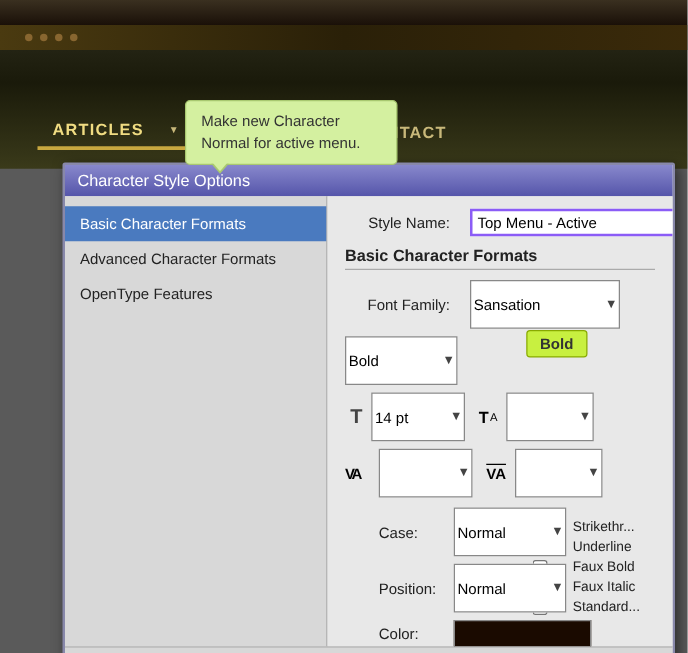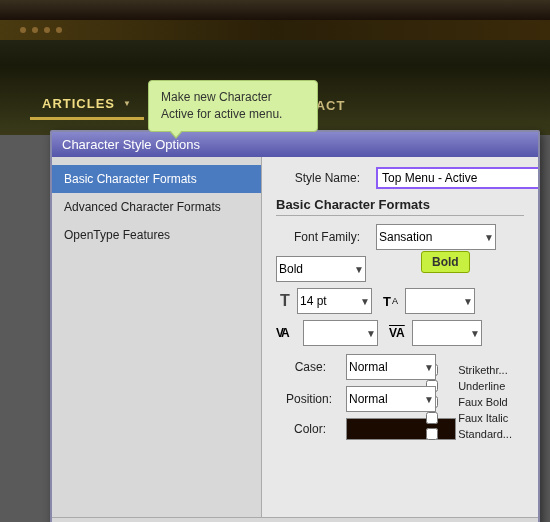--- a/index.html
+++ b/index.html
@@ -32,21 +32,21 @@
     .nav-item {
       color: #c8b87a;
       font-weight: bold;
       font-size: 13px;
       letter-spacing: 1px;
       padding: 6px 12px;
       cursor: pointer;
       text-decoration: none;
       display: flex;
       align-items: center;
-      gap: 8px;
+      gap: 20px;
     }
     .nav-item.active {
       color: #f0dc82;
       border-bottom: 3px solid #c8a840;
     }
     .nav-item .arrow {
       font-size: 8px;
       color: #c8b87a;
     }
 
@@ -179,21 +179,21 @@
       position: relative;
       display: inline-flex;
       align-items: center;
     }
     .dropdown-wrapper select {
       padding-right: 20px;
       appearance: none;
       -webkit-appearance: none;
       background: white;
       border: 1px solid #888;
-      height: 26px;
+      height: 39px;
       font-size: 12px;
       cursor: pointer;
     }
     .dropdown-arrow {
       position: absolute;
       right: 2px;
       pointer-events: none;
       font-size: 10px;
       color: #444;
     }
@@ -237,24 +237,24 @@
 
     
     .case-row, .position-row, .color-row {
       display: flex;
       align-items: center;
       margin-bottom: 6px;
       padding-left: 10px;
     }
     .case-label {
       width: 60px;
-      text-align: right;
       padding-right: 20px;
       font-size: 12px;
       color: #222;
+      margin-left: 17px;
     }
 
     
     .checkboxes-panel {
       position: absolute;
       right: 12px;
       top: 10px;
       display: flex;
       flex-direction: column;
       gap: 4px;
@@ -364,21 +364,21 @@
     <div class="dot"></div>
     <div class="dot"></div>
   </div>
   <div class="nav-inner">
     <a class="nav-item active">
       <span>ARTICLES</span>
       <span class="arrow">▼</span>
     </a>
 
     <div class="tooltip">
-      <span>Make new Character Active for active menu.</span>
+      <span>Make new Character Normal for active menu.</span>
     </div>
 
     <div class="nav-right">
       <a class="nav-item">
         <span>ABOUT US</span>
       </a>
       <a class="nav-item">
         <span>CONTACT</span>
       </a>
     </div>

